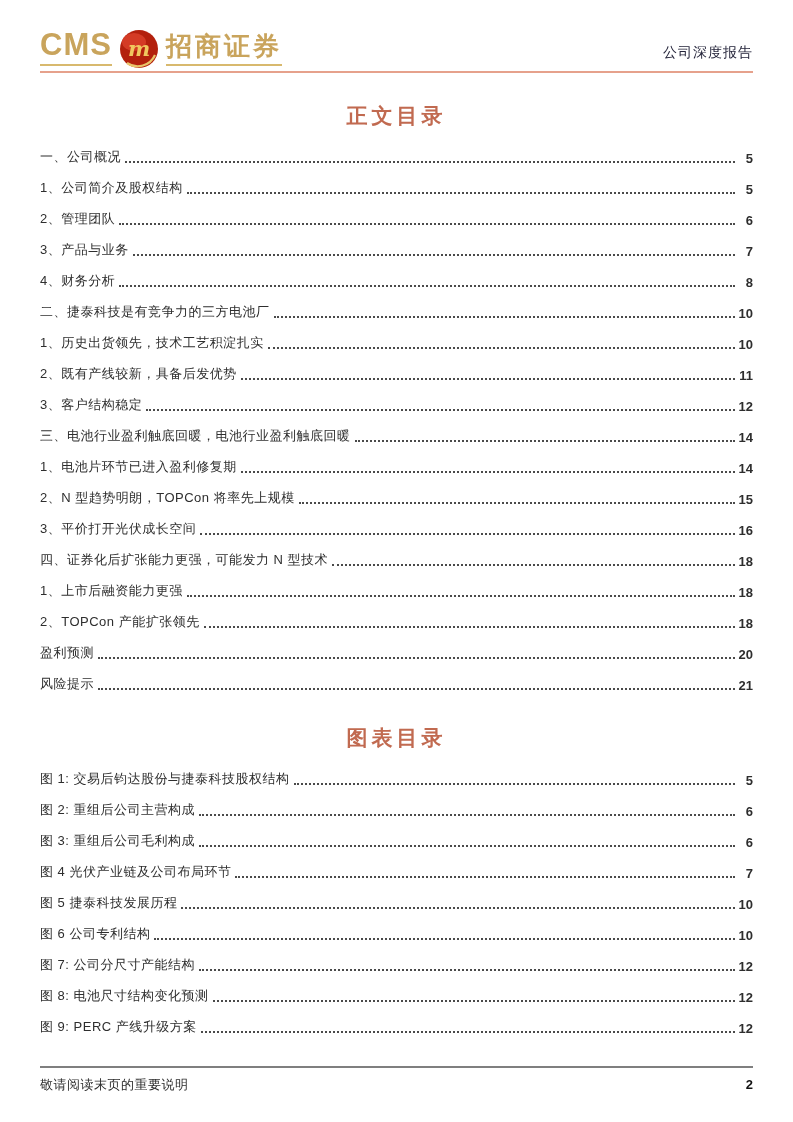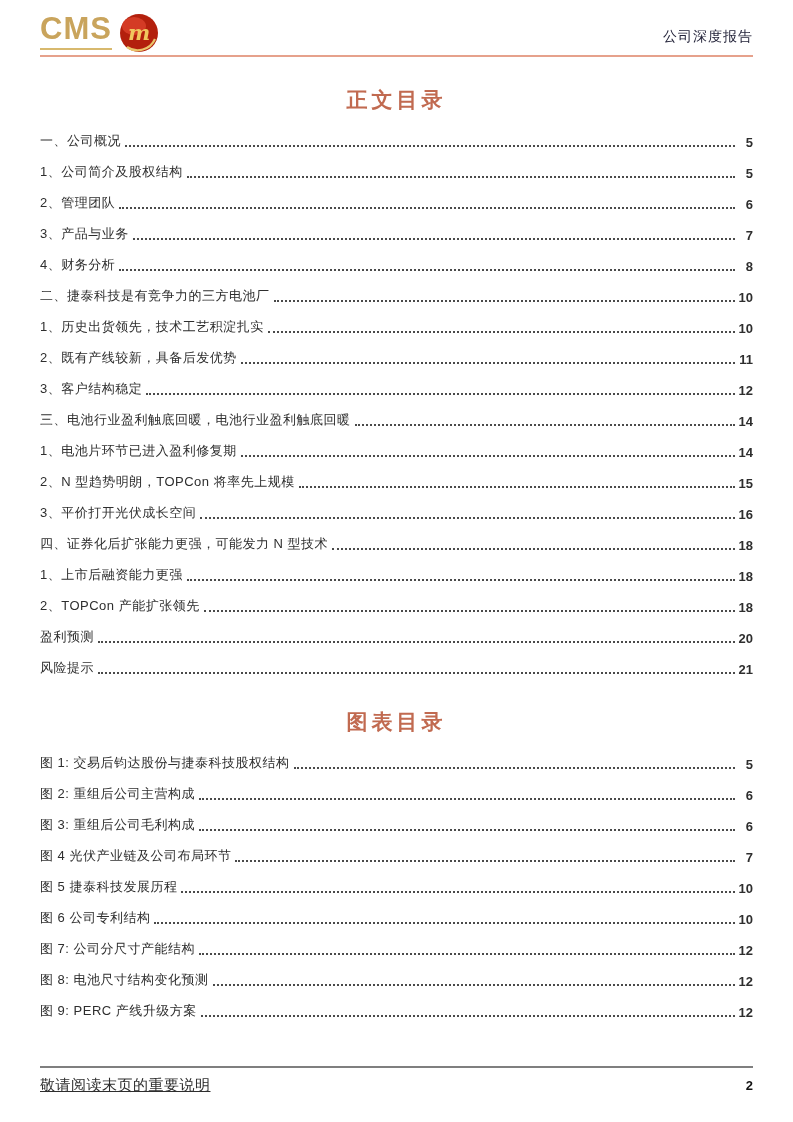--- a/index.html
+++ b/index.html
@@ -4,21 +4,21 @@
 <style>
   * { margin: 0; padding: 0; box-sizing: border-box; }
   html, body { background: #ffffff; }
   body {
     width: 793px; height: 1122px;
     font-family: "Liberation Sans", "DejaVu Sans", sans-serif;
     color: #333;
     position: relative;
     overflow: hidden;
   }
-  .page { position: relative; width: 793px; height: 836px; padding: 10px 40px 0 40px; }
+  .page { position: relative; width: 793px; height: 836px; padding: 26px 40px 0 40px; }
 
   
   .header { display: flex; justify-content: space-between; align-items: flex-end; }
   .logo { display: flex; align-items: flex-end; gap: 7px; }
   .logo-cms {
     font-size: 31px; font-weight: bold; letter-spacing: 1px;
     color: #c9a45c; line-height: 1;
     border-bottom: 2px solid #d8b96e; padding-bottom: 4px;
   }
   .logo-icon { width: 40px; height: 40px; position: relative; top: 3px; }
@@ -45,37 +45,38 @@
   .list { margin-top: 12px; }
   .row { display: flex; align-items: flex-end; height: 31px; padding-bottom: 7px; }
   .lbl { font-size: 13px; color: #2e2e2e; white-space: nowrap; letter-spacing: 0.5px; }
   .dots { flex: 1; border-bottom: 2px dotted #4a4a4a; margin: 0 4px; transform: translateY(-3px); min-width: 20px; }
   .pg { font-size: 13px; font-weight: 600; color: #2e2e2e; min-width: 14px; text-align: right; }
 
   
   .footer { position: absolute; left: 40px; right: 40px; top: 1066px; }
   .footer-rule { height: 2px; background: #7f7f7f; }
   .footer-row { display: flex; justify-content: space-between; align-items: baseline; margin-top: 8px; }
-  .footer-disclaimer { font-size: 15px; color: #2e2e2e; letter-spacing: 0.5px; text-decoration: underline; }
+  .footer-disclaimer { font-size: 13px; color: #2e2e2e; letter-spacing: 0.5px; }
   .footer-page { font-size: 13px; font-weight: bold; color: #111; }
 </style>
 </head>
 <body>
 
 <div class="page">
 
   <div class="header">
     <div class="logo">
       <span class="logo-cms">CMS</span>
       <svg class="logo-icon" viewBox="0 0 40 40">
         <circle cx="20" cy="20" r="19" fill="#b3200d"></circle>
         <ellipse cx="15" cy="13" rx="12" ry="9" fill="#d9412a" opacity="0.85"></ellipse>
         <path d="M 8 34 A 19 19 0 0 0 36 26" stroke="#e9c46a" stroke-width="2.2" fill="none"></path>
         <text x="20" y="27" text-anchor="middle" font-size="21" font-style="italic" font-weight="bold" fill="#f0c75e" font-family="DejaVu Serif, serif">m</text>
       </svg>
+      <span class="logo-brand">招商证券</span>
     </div>
     <div class="report-type">公司深度报告</div>
   </div>
   <div class="header-rule"></div>
 
   <div class="section-title toc-title">正文目录</div>
 
   <div class="list">
     <div class="row">
         <span class="lbl">一、公司概况</span>

